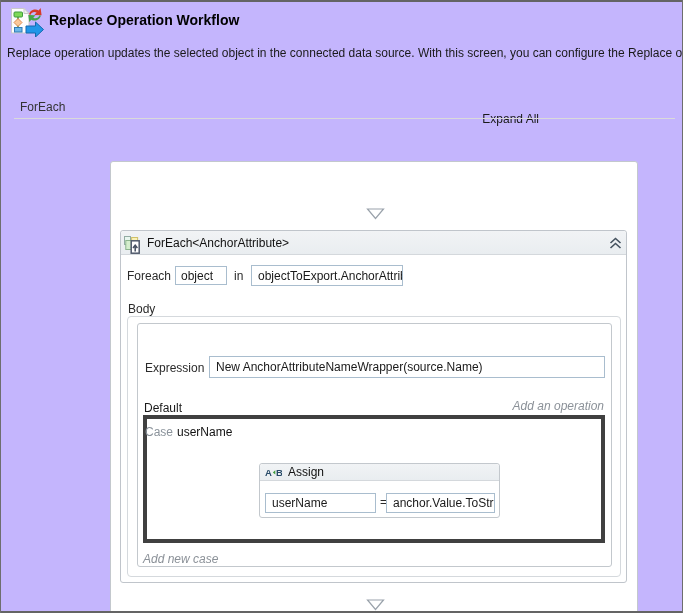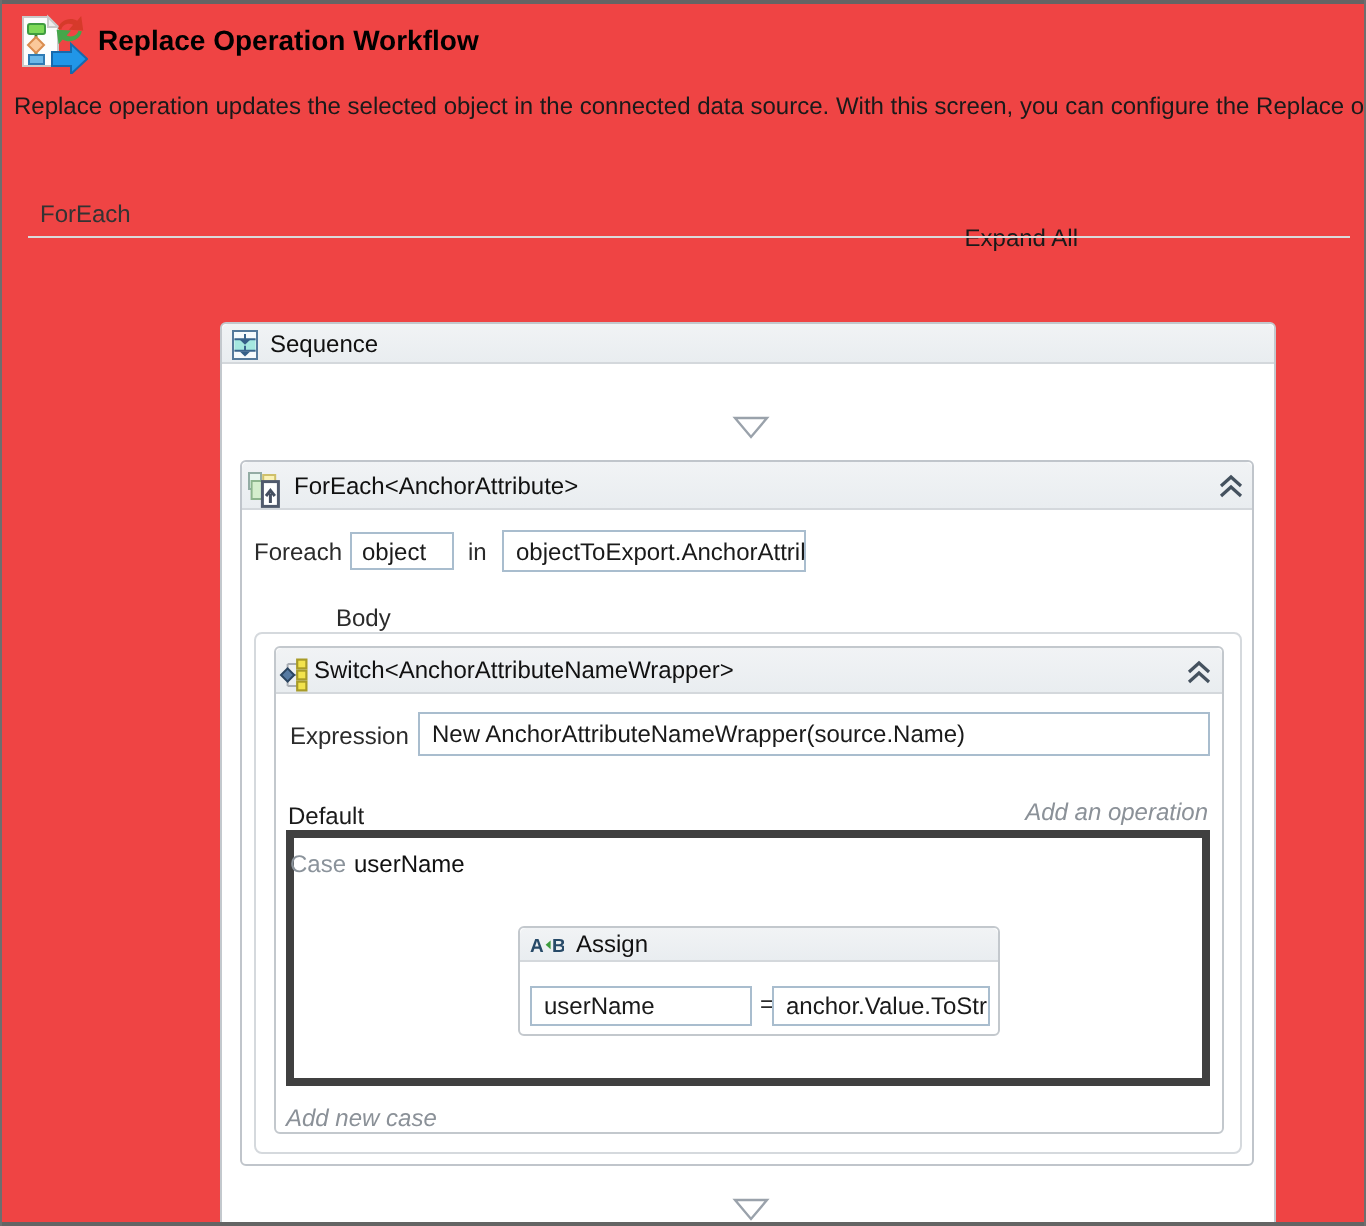--- a/index.html
+++ b/index.html
@@ -1,18 +1,18 @@
 <!DOCTYPE html>
 <html><head>
 <meta charset="utf-8">
 <style>
   * { margin:0; padding:0; box-sizing:border-box; }
   html,body { width:683px; height:613px; }
   body { font-family:"Liberation Sans", sans-serif; background:#fff; }
-  .frame { position:relative; width:683px; height:613px; background:#ef4444; overflow:hidden; }
+  .frame { position:relative; width:683px; height:613px; background:#c4b5fd; overflow:hidden; }
   .abs { position:absolute; }
   .hdrband { background:linear-gradient(#f1f3f5,#e9edf0); border-bottom:1px solid #d4d8dc; }
   .actbox { position:absolute; background:#fff; border:1px solid #c3c8cd; border-radius:3px; }
   .tb { position:absolute; background:#fff; border:1px solid #a9bdce; font-size:12px; color:#1a1a1a; white-space:nowrap; overflow:hidden; }
   .lbl { position:absolute; font-size:12px; color:#2b2b2b; white-space:nowrap; }
   .gray-it { color:#8b9198; font-style:italic; }
 </style>
 </head>
 <body>
 <div class="frame">
@@ -36,31 +36,20 @@
     </svg>
   </div>
   <div class="abs" style="left:49px; top:12px; font-size:14px; font-weight:bold; color:#000;">Replace Operation Workflow</div>
   <div class="abs" style="left:7px; top:46px; width:700px; font-size:12px; color:#1a1a1a; white-space:nowrap;">Replace operation updates the selected object in the connected data source. With this screen, you can configure the Replace operation.</div>
 
   <div class="abs" style="left:20px; top:100px; font-size:12px; color:#333;">ForEach</div>
   <div class="abs" style="left:0; top:112px; width:539px; text-align:right; font-size:12px; color:#1a1a1a;">Expand All</div>
   <div class="abs" style="left:14px; top:118px; width:661px; height:1px; background:#dadada;"></div>
 
   <div class="actbox" style="left:110px; top:161px; width:528px; height:460px;">
-    <div class="hdrband" style="position:absolute; left:0; top:0; right:0; height:20px; border-radius:3px 3px 0 0;">
-      <svg class="abs" style="left:5px; top:2.5px;" width="13" height="15" viewBox="0 0 13 15">
-        <rect x="0.5" y="0.5" width="12" height="14" fill="#f6fafc" stroke="#55799a" stroke-width="1"></rect>
-        <rect x="1.2" y="4.7" width="10.6" height="5.6" fill="#a5e8e0"></rect>
-        <path d="M1.2 4.6 H11.8 M6.5 2 V4.4" stroke="#3a648c" stroke-width="1" fill="none"></path>
-        <path d="M3.9 4.9 H9.1 L6.5 7.4 Z" fill="#355f87"></path>
-        <path d="M1.2 10.4 H11.8 M6.5 7.9 V10.2" stroke="#3a648c" stroke-width="1" fill="none"></path>
-        <path d="M3.9 10.7 H9.1 L6.5 13.2 Z" fill="#355f87"></path>
-      </svg>
-      <div class="abs" style="left:24px; top:3px; font-size:12px; color:#111;">Sequence</div>
-    </div>
 
     <svg class="abs" style="left:255px; top:46px;" width="19" height="12" viewBox="0 0 19 12">
       <path d="M1.5 1 L17.5 1 L9.5 10.5 Z" fill="#fff" stroke="#9aa2ab" stroke-width="1.2"></path>
     </svg>
 
     <div class="actbox" style="left:9px; top:68px; width:507px; height:353px; border-color:#c0c5cb;">
       <div class="hdrband" style="position:absolute; left:0; top:0; right:0; height:24px; border-radius:3px 3px 0 0;">
         <svg class="abs" style="left:3px; top:4px;" width="16" height="19" viewBox="0 0 16 19">
           <rect x="0.5" y="1.5" width="6" height="8" fill="#e8f6ef" stroke="#93aca4" stroke-width="1"></rect>
           <rect x="1.8" y="5.5" width="6.6" height="9" fill="#d4eecd" stroke="#8cb48d" stroke-width="1"></rect>
@@ -71,38 +60,25 @@
         </svg>
         <div class="abs" style="left:26px; top:5px; font-size:12px; color:#111;">ForEach&lt;AnchorAttribute&gt;</div>
         <svg class="abs" style="right:4px; top:6px;" width="13" height="13" viewBox="0 0 13 13">
           <path d="M1.5 6 L6.5 1.5 L11.5 6 M1.5 11 L6.5 6.5 L11.5 11" fill="none" stroke="#45525f" stroke-width="1.6"></path>
         </svg>
       </div>
       <div class="lbl" style="left:6px; top:38px;">Foreach</div>
       <div class="tb" style="left:54px; top:35px; width:52px; height:19px; line-height:18px; padding-left:5px;">object</div>
       <div class="lbl" style="left:113px; top:38px;">in</div>
       <div class="tb" style="left:130px; top:34px; width:152px; height:21px; line-height:20px; padding-left:6px;">objectToExport.AnchorAttribu</div>
-      <div class="lbl" style="left:7px; top:71px;margin-left:40px;">Body</div>
+      <div class="lbl" style="left:7px; top:71px;">Body</div>
 
       <div class="abs" style="left:6px; top:85px; width:494px; height:261px; border:1px solid #d5d9dd; border-radius:4px;">
 
         <div class="actbox" style="left:9px; top:6px; width:475px; height:244px;">
-          <div class="hdrband" style="position:absolute; left:0; top:0; right:0; height:23px; border-radius:3px 3px 0 0;">
-            <svg class="abs" style="left:1px; top:5px;" width="15" height="17" viewBox="0 0 15 17">
-              <path d="M4.8 3 H11 M4.8 8.5 H11 M4.8 14 H11 M4.8 3 V14" fill="none" stroke="#a8adb4" stroke-width="1"></path>
-              <path d="M4.8 5.2 L8.1 8.5 L4.8 11.8 L1.5 8.5 Z" fill="#567aa2" stroke="#2a4460" stroke-width="1"></path>
-              <rect x="9.6" y="0.8" width="4.6" height="4.4" fill="#f2e34d" stroke="#a89b28" stroke-width="1.1"></rect>
-              <rect x="9.6" y="6.3" width="4.6" height="4.4" fill="#f2e34d" stroke="#a89b28" stroke-width="1.1"></rect>
-              <rect x="9.6" y="11.8" width="4.6" height="4.4" fill="#f2e34d" stroke="#a89b28" stroke-width="1.1"></rect>
-            </svg>
-            <div class="abs" style="left:19px; top:4px; font-size:12px; color:#111;">Switch&lt;AnchorAttributeNameWrapper&gt;</div>
-            <svg class="abs" style="right:5px; top:6px;" width="13" height="13" viewBox="0 0 13 13">
-              <path d="M1.5 6 L6.5 1.5 L11.5 6 M1.5 11 L6.5 6.5 L11.5 11" fill="none" stroke="#45525f" stroke-width="1.6"></path>
-            </svg>
-          </div>
           <div class="lbl" style="left:7px; top:37px;">Expression</div>
           <div class="tb" style="left:71px; top:32px; width:396px; height:22px; line-height:21px; padding-left:6px;">New AnchorAttributeNameWrapper(source.Name)</div>
           <div class="lbl" style="left:6px; top:77px; color:#1a1a1a;">Default</div>
           <div class="lbl gray-it" style="right:7px; top:75px;">Add an operation</div>
 
           <div class="abs" style="left:5px; top:91px; width:462px; height:128px; border:4px solid #404040; background:#fff;">
             <div class="lbl" style="left:-2px; top:6px; color:#8b939b;">Case</div>
             <div class="lbl" style="left:30px; top:6px; color:#111;">userName</div>
 
             <div class="actbox" style="left:112px; top:44px; width:241px; height:55px;">

